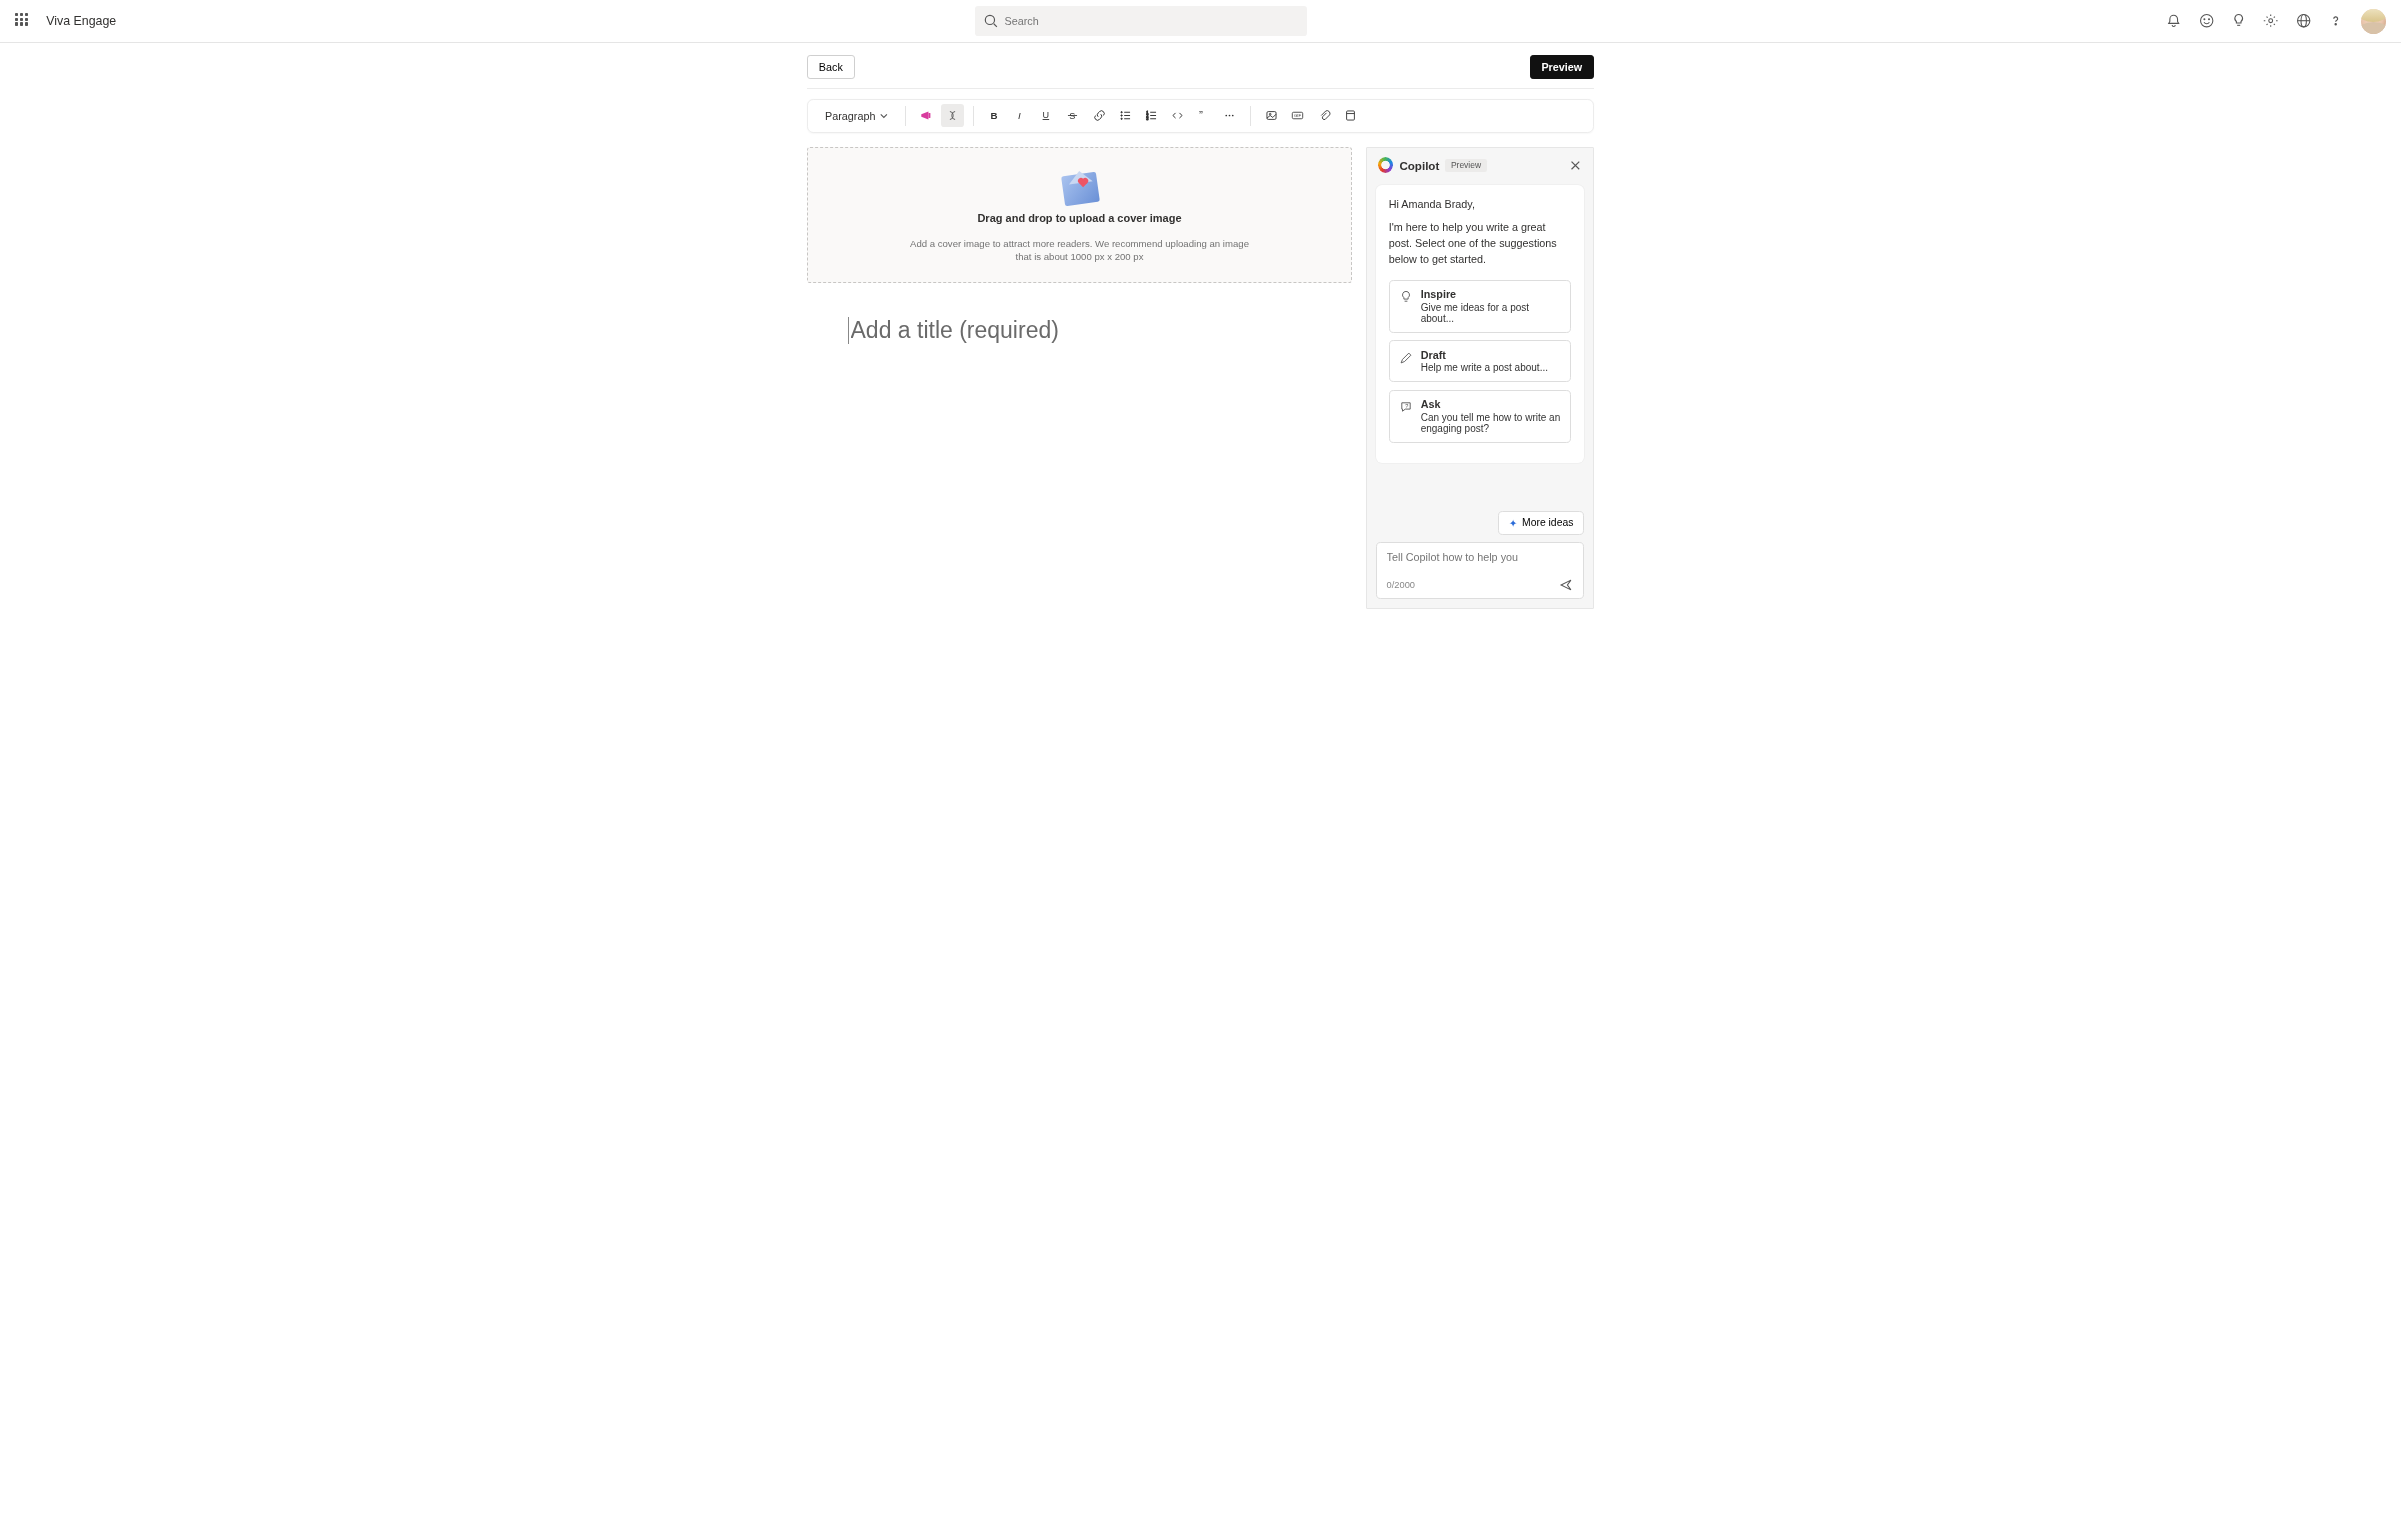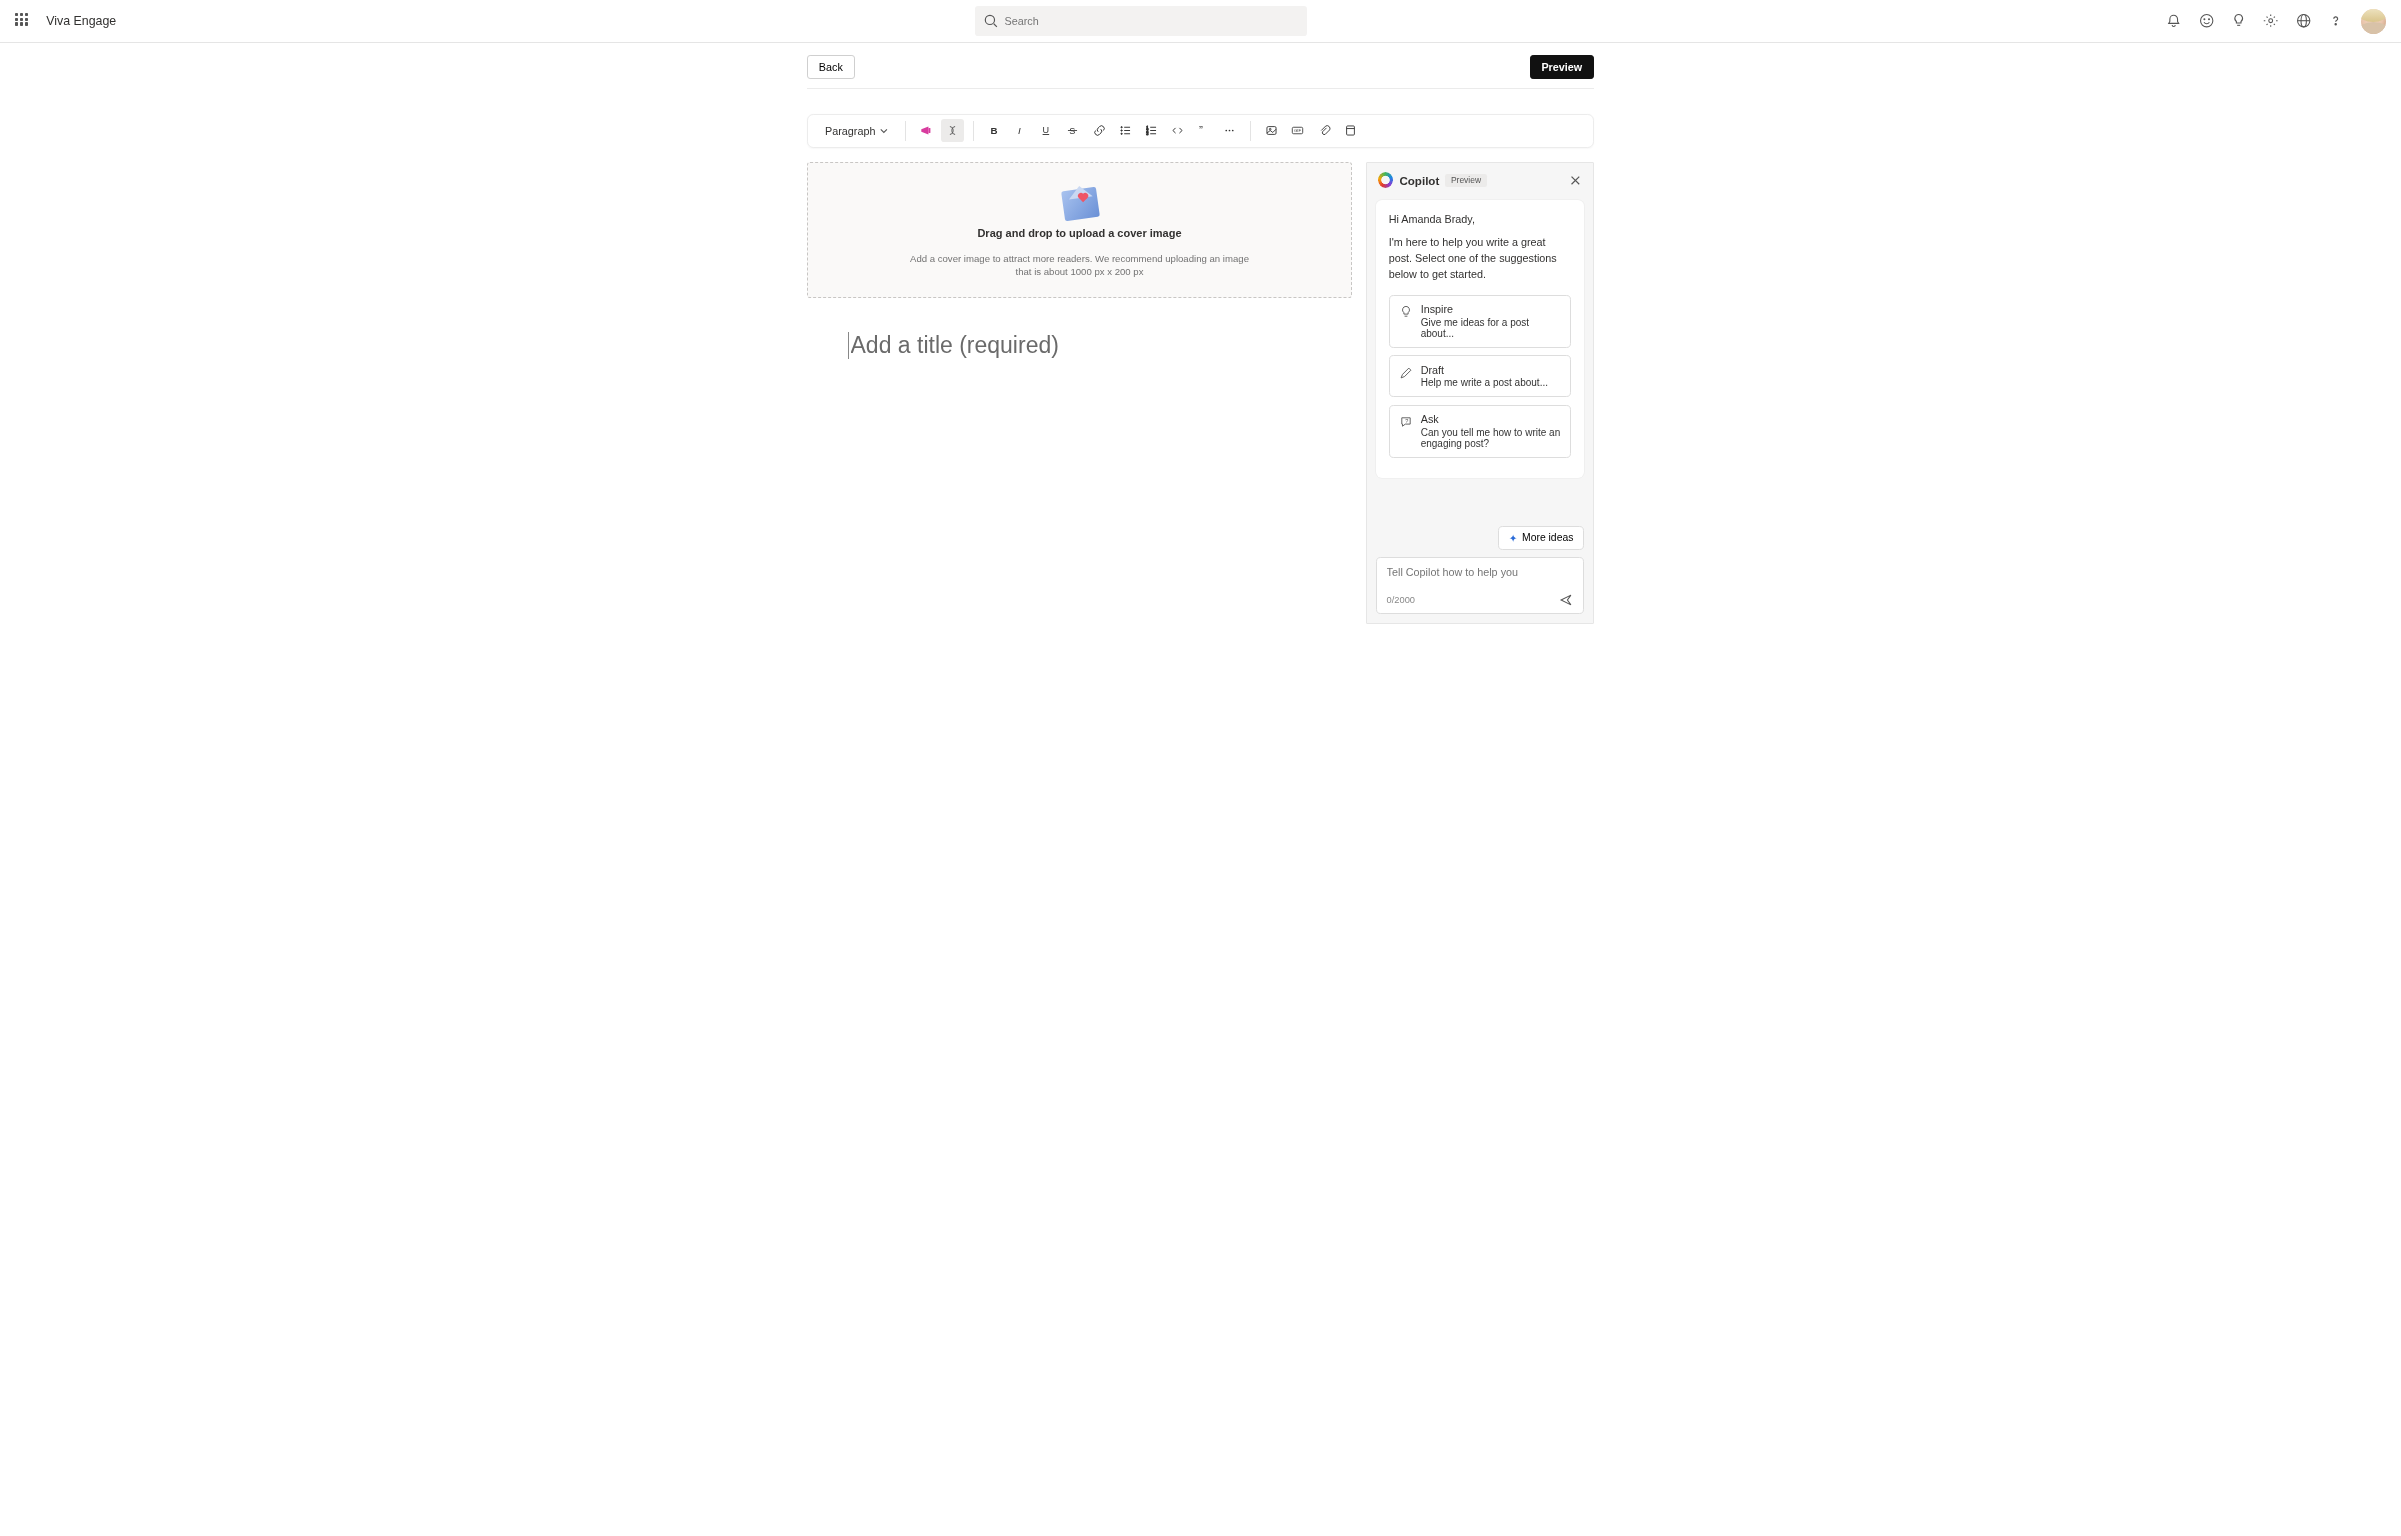--- a/index.html
+++ b/index.html
@@ -77,21 +77,21 @@
     border: 0.8px solid #cfcfcf; background: #fff;
     border-radius: 3.1px; padding: 4.6px 10.8px;
     font-size: 10.8px; cursor: pointer;
   }
   .btn-primary {
     background: #111; color:#fff; border-color:#111;
     font-weight:600;
   }
 
   .toolbar {
-    margin-top: 25px;
+    margin-top: 10px;
     border: 0.8px solid #ececec; border-radius: 6.2px;
     box-shadow: 0 0.8px 1.5px rgba(0,0,0,.03);
     display: flex; align-items: center;
     padding: 4.6px 9.3px; gap: 3.1px;
     flex-wrap: wrap;
   }
   .tb-select {
     display:flex; align-items:center; gap:4.6px;
     padding: 3.1px 7.7px; border-radius:3.1px; cursor:pointer;
     font-size:10.8px;
@@ -188,21 +188,21 @@
   .cp-greet { margin-bottom:10.8px; }
   .cp-intro { line-height:1.45; margin-bottom:12.4px; }
   .cp-sugg {
     border:0.8px solid #ddd; border-radius:4.6px;
     padding:7.7px 9.3px 7.7px 31px; margin-bottom:7.7px;
     position:relative; cursor:pointer; background:#fff;
   }
   .cp-sugg .sicon {
     position:absolute; left:9.3px; top:9.3px; width:14px; height:14px; color:#555;
   }
-  .cp-sugg .stitle { font-weight:400; margin-bottom:1.5px; }
+  .cp-sugg .stitle { font-weight:700; margin-bottom:1.5px; }
   .cp-sugg .sdesc  { font-size:10px; color:#333; }
 
   .cp-spacer { flex:1; }
 
   .cp-moreideas-row { display:flex; justify-content:flex-end; padding: 6.2px 9.3px 7.7px; }
   .cp-moreideas {
     background:#fff; border:0.8px solid #ddd; border-radius:4.6px;
     padding:4.6px 9.3px; font-size:10.4px; cursor:pointer;
     display:flex; align-items:center; gap:4.6px;
   }

